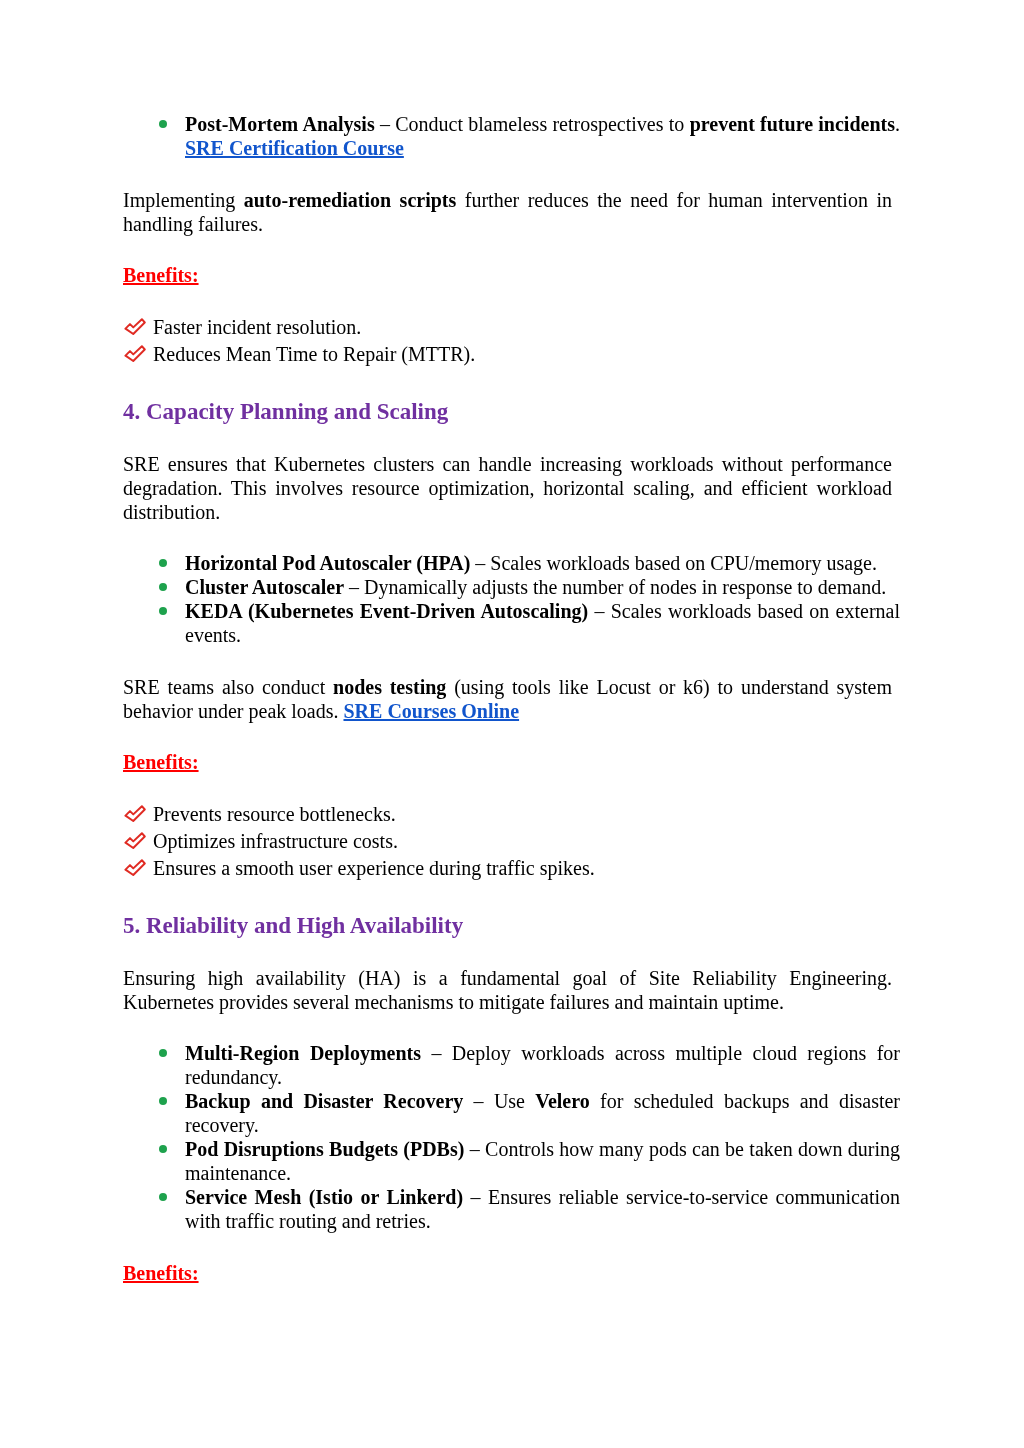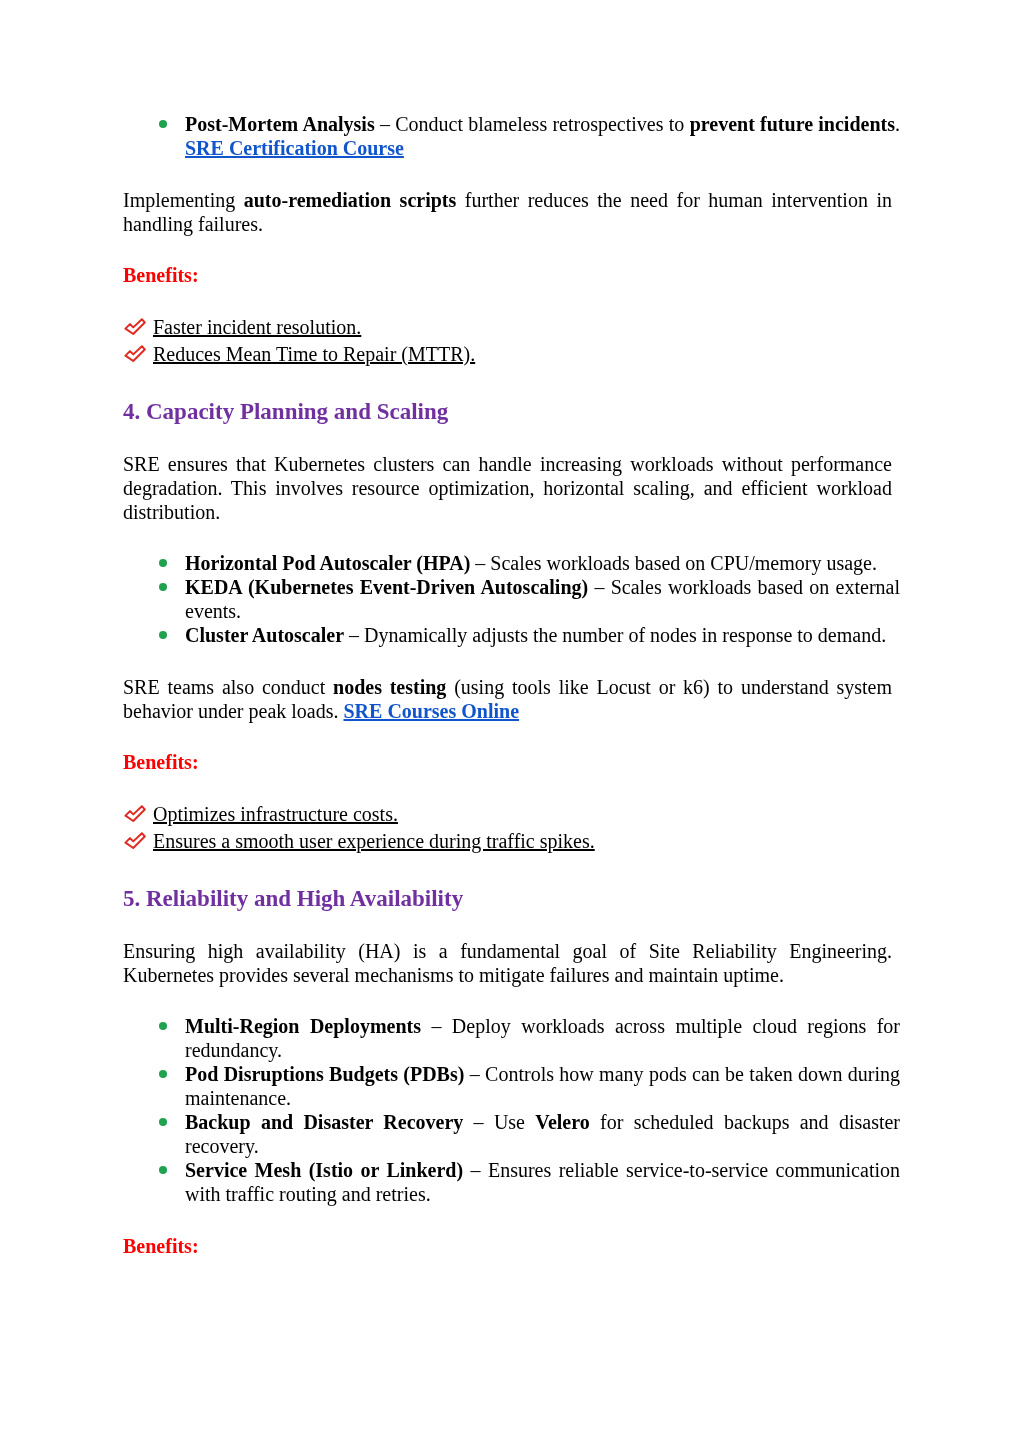--- a/index.html
+++ b/index.html
@@ -27,22 +27,23 @@
   .doclink {
     color: var(--link_blue, #1155CC);
     font-weight: bold;
     text-decoration: underline;
     cursor: pointer;
   }
   .benefits {
     color: var(--benefits_red, #FF0000);
     font-weight: bold;
     margin: 0 0 27px 0;
+    text-decoration: underline;
   }
-  .checklist { margin: 0 0 30px 0; text-decoration: underline; }
+  .checklist { margin: 0 0 30px 0; }
   .check-row { line-height: 27px; white-space: nowrap; }
   .check-icon { display: inline-block; vertical-align: -3px; margin-right: 7px; }
   .h2 {
     color: var(--heading_purple, #7030A0);
     font-weight: bold;
     font-size: 23px;
     line-height: 27px;
     margin: 8px 0 27px 0;
   }
   .benefits-last { margin-bottom: 0; }
@@ -77,32 +78,37 @@
 
   <div class="h2">4. Capacity Planning and Scaling</div>
 
   <p class="para">SRE ensures that Kubernetes clusters can handle increasing workloads without performance degradation. This involves resource optimization, horizontal scaling, and efficient workload distribution.</p>
 
   <div class="blist">
     <div class="bullet-item">
       <span class="bullet-dot"></span><span class="bold">Horizontal Pod Autoscaler (HPA)</span><span> – Scales workloads based on CPU/memory usage.</span>
     </div>
     <div class="bullet-item">
-      <span class="bullet-dot"></span><span class="bold">KEDA (Kubernetes Event-Driven Autoscaling)</span><span> – Scales workloads based on external events.</span>
+      <span class="bullet-dot"></span><span class="bold">Cluster Autoscaler</span><span> – Dynamically adjusts the number of nodes in response to demand.</span>
     </div>
     <div class="bullet-item">
-      <span class="bullet-dot"></span><span class="bold">Cluster Autoscaler</span><span> – Dynamically adjusts the number of nodes in response to demand.</span>
+      <span class="bullet-dot"></span><span class="bold">KEDA (Kubernetes Event-Driven Autoscaling)</span><span> – Scales workloads based on external events.</span>
     </div>
   </div>
 
   <p class="para"><span>SRE teams also conduct </span><span class="bold">nodes testing</span><span> (using tools like Locust or k6) to understand system behavior under peak loads. </span><a class="doclink">SRE Courses Online</a></p>
 
   <div class="benefits">Benefits:</div>
 
   <div class="checklist">
+    <div class="check-row">
+      <svg class="check-icon" width="23" height="20" viewBox="0 0 28 24">
+          <path d="M3 14 L8.5 8.5 L12.5 12.5 L23 2.5 L26.5 6.5 L12.5 20.5 Z" fill="#ffffff" stroke="#E02B23" stroke-width="2.4" stroke-linejoin="round"></path>
+        </svg><span>Prevents resource bottlenecks.</span>
+    </div>
     <div class="check-row">
       <svg class="check-icon" width="23" height="20" viewBox="0 0 28 24">
           <path d="M3 14 L8.5 8.5 L12.5 12.5 L23 2.5 L26.5 6.5 L12.5 20.5 Z" fill="#ffffff" stroke="#E02B23" stroke-width="2.4" stroke-linejoin="round"></path>
         </svg><span>Optimizes infrastructure costs.</span>
     </div>
     <div class="check-row">
       <svg class="check-icon" width="23" height="20" viewBox="0 0 28 24">
           <path d="M3 14 L8.5 8.5 L12.5 12.5 L23 2.5 L26.5 6.5 L12.5 20.5 Z" fill="#ffffff" stroke="#E02B23" stroke-width="2.4" stroke-linejoin="round"></path>
         </svg><span>Ensures a smooth user experience during traffic spikes.</span>
     </div>
@@ -110,24 +116,24 @@
 
   <div class="h2">5. Reliability and High Availability</div>
 
   <p class="para">Ensuring high availability (HA) is a fundamental goal of Site Reliability Engineering. Kubernetes provides several mechanisms to mitigate failures and maintain uptime.</p>
 
   <div class="blist">
     <div class="bullet-item">
       <span class="bullet-dot"></span><span class="bold">Multi-Region Deployments</span><span> – Deploy workloads across multiple cloud regions for redundancy.</span>
     </div>
     <div class="bullet-item">
-      <span class="bullet-dot"></span><span class="bold">Pod Disruptions Budgets (PDBs)</span><span> – Controls how many pods can be taken down during maintenance.</span>
+      <span class="bullet-dot"></span><span class="bold">Backup and Disaster Recovery</span><span> – Use </span><span class="bold">Velero</span><span> for scheduled backups and disaster recovery.</span>
     </div>
     <div class="bullet-item">
-      <span class="bullet-dot"></span><span class="bold">Backup and Disaster Recovery</span><span> – Use </span><span class="bold">Velero</span><span> for scheduled backups and disaster recovery.</span>
+      <span class="bullet-dot"></span><span class="bold">Pod Disruptions Budgets (PDBs)</span><span> – Controls how many pods can be taken down during maintenance.</span>
     </div>
     <div class="bullet-item">
       <span class="bullet-dot"></span><span class="bold">Service Mesh (Istio or Linkerd)</span><span> – Ensures reliable service-to-service communication with traffic routing and retries.</span>
     </div>
   </div>
 
   <div class="benefits benefits-last">Benefits:</div>
 
 </div>
 

